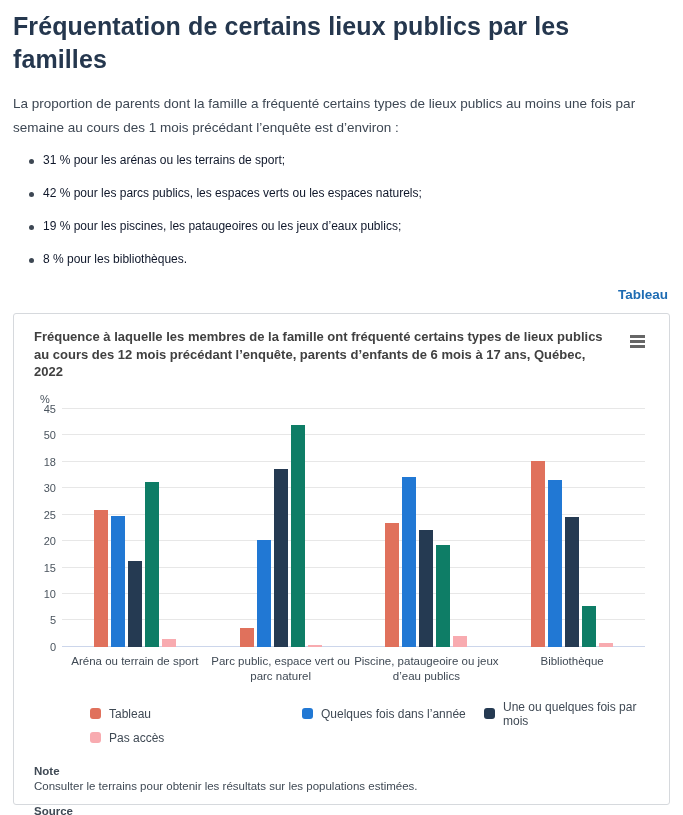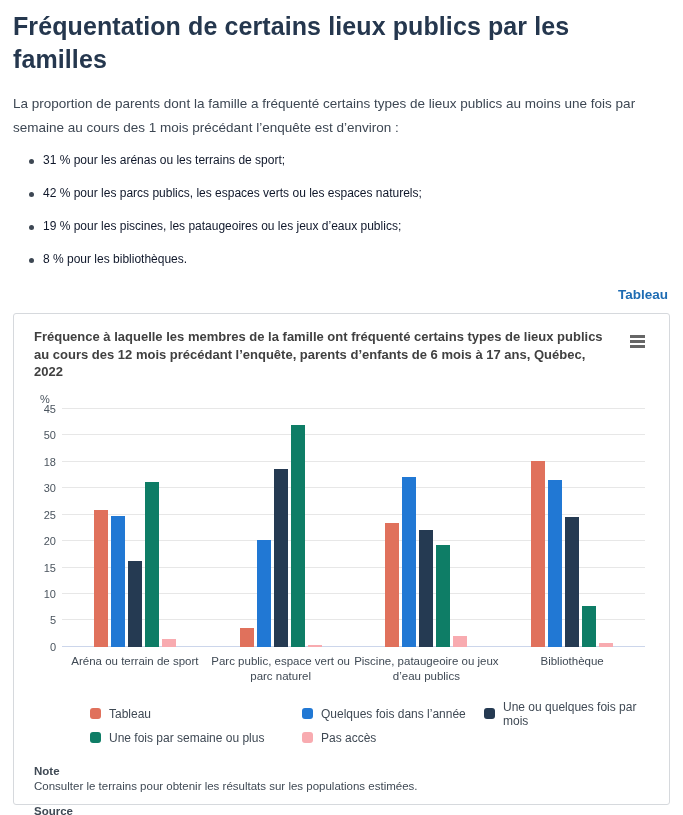--- a/index.html
+++ b/index.html
@@ -192,24 +192,20 @@
         </div>
         <div class="legend-item">
           <span class="legend-marker" style="background: rgb(33, 120, 212);"></span>
           <span class="legend-label">Quelques fois dans l’année</span>
         </div>
         <div class="legend-item">
           <span class="legend-marker" style="background: rgb(37, 58, 82);"></span>
           <span class="legend-label">Une ou quelques fois par mois</span>
         </div>
         <div class="legend-item">
-          <span class="legend-marker" style="background: rgb(14, 125, 102);"></span>
-          <span class="legend-label">Une fois par semaine ou plus</span>
-        </div>
-        <div class="legend-item">
           <span class="legend-marker" style="background: rgb(248, 171, 176);"></span>
           <span class="legend-label">Pas accès</span>
         </div>
       </div>
 
     <div class="footnotes">
       <div class="fn-heading">Note</div>
       <div class="fn-text">Consulter le terrains pour obtenir les résultats sur les populations estimées.</div>
       <div class="fn-heading">Source</div>
 

